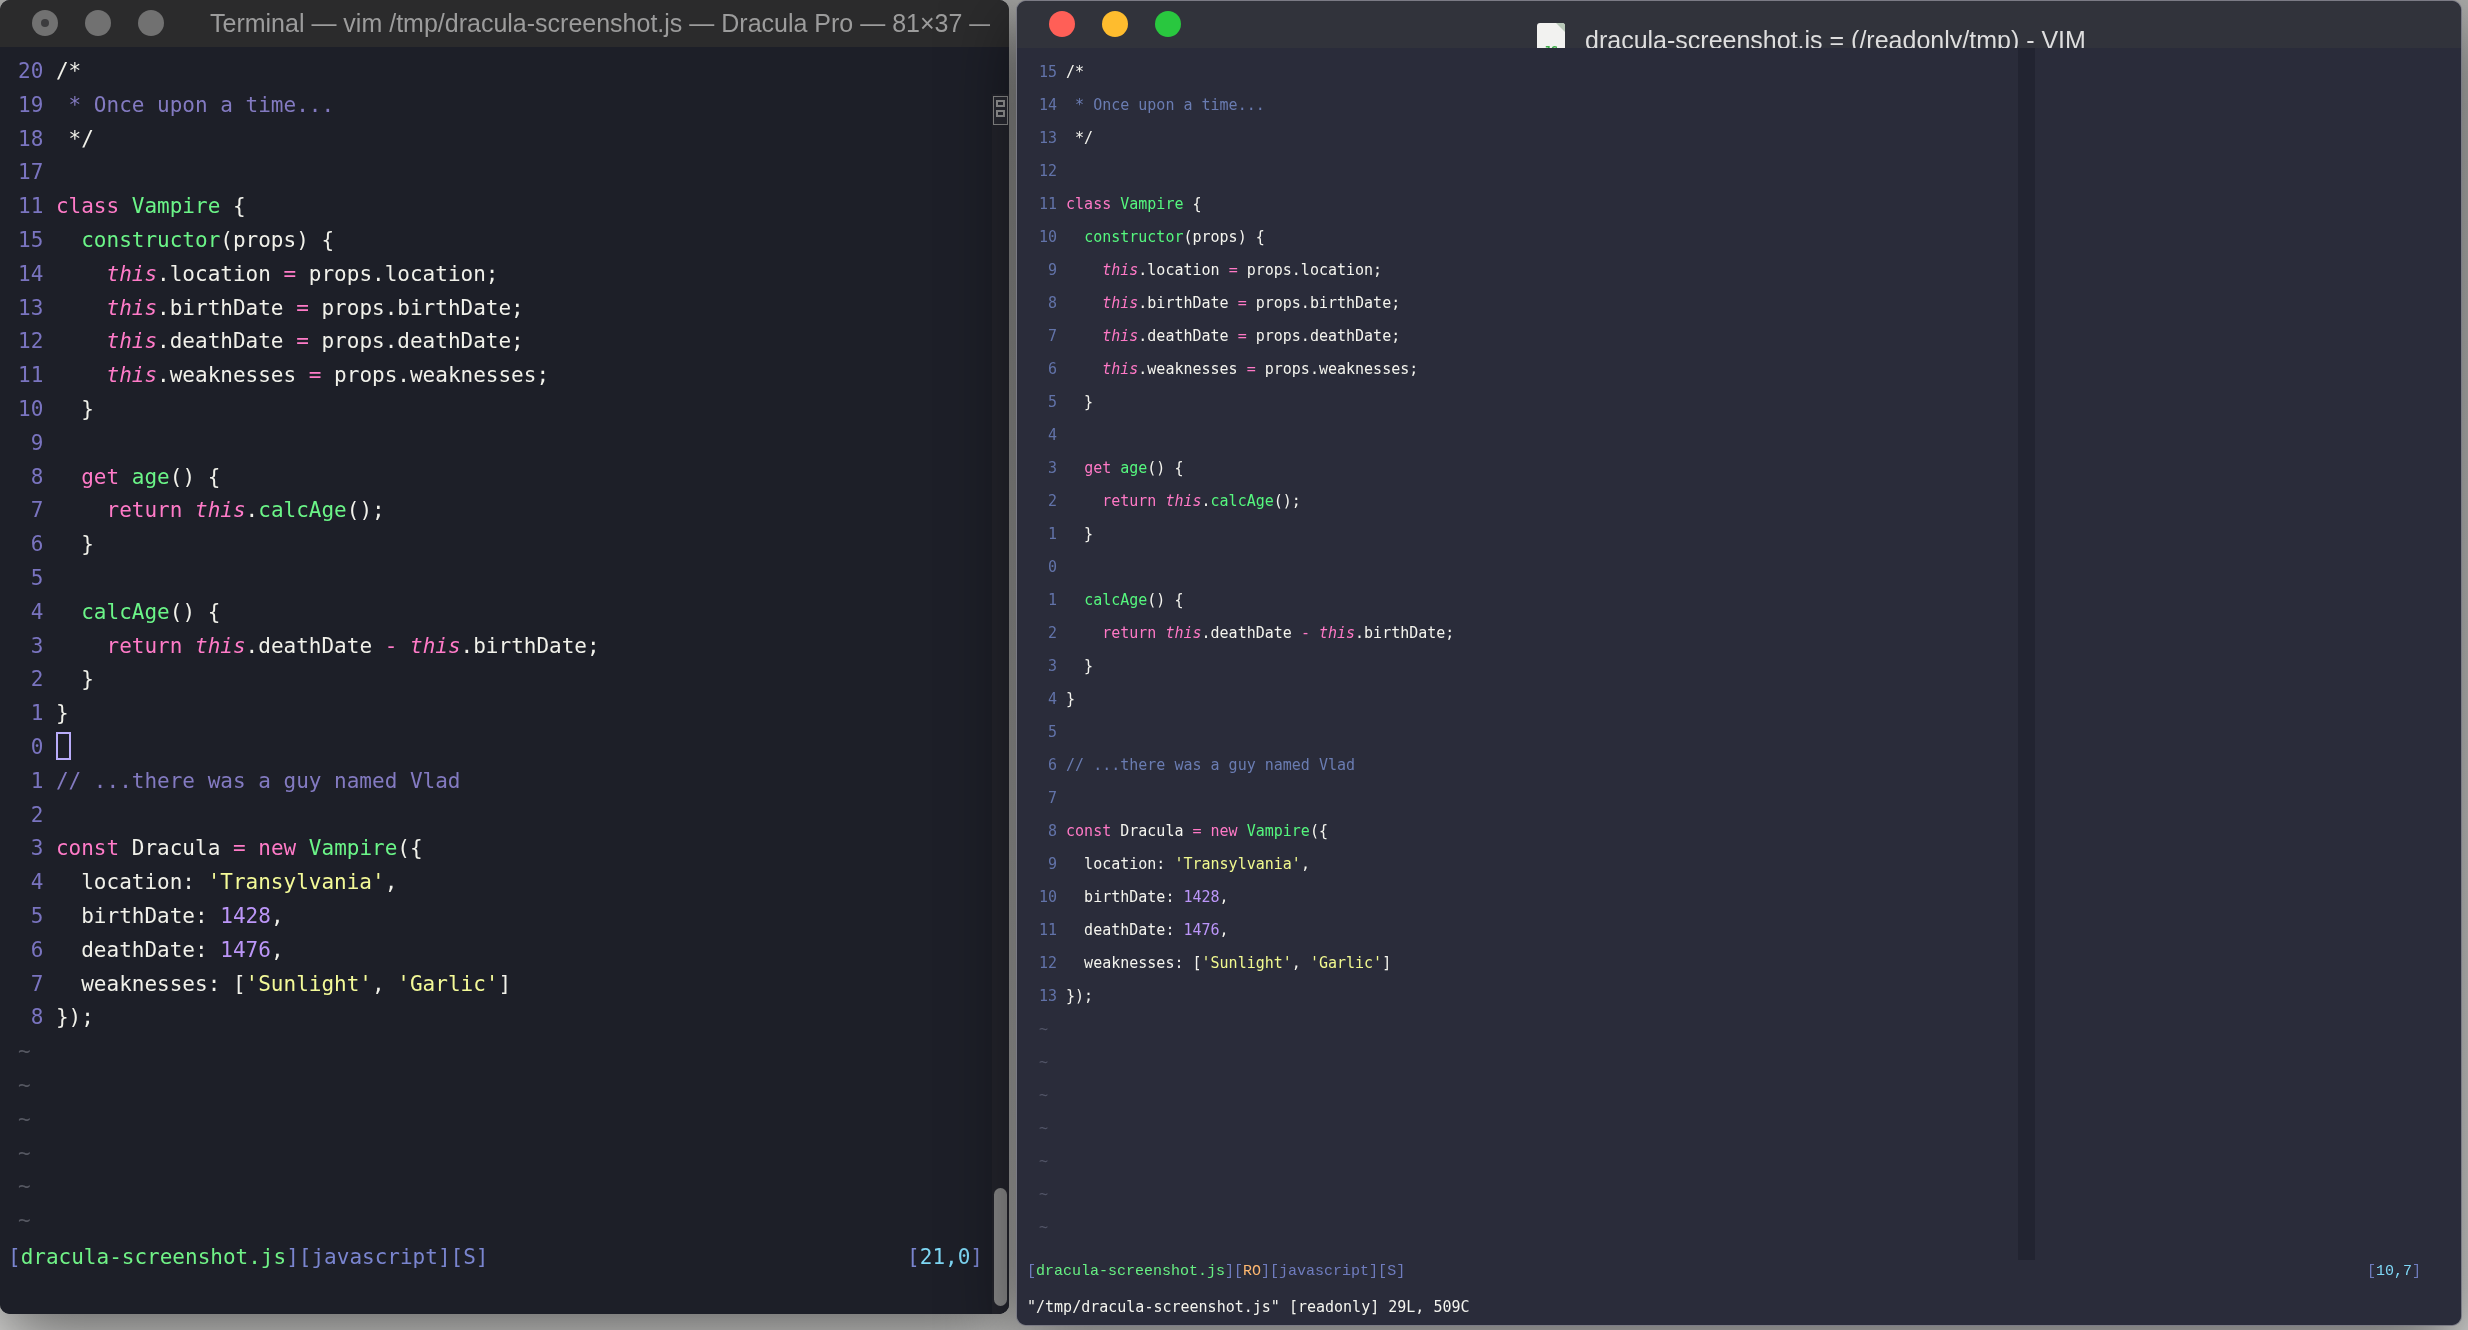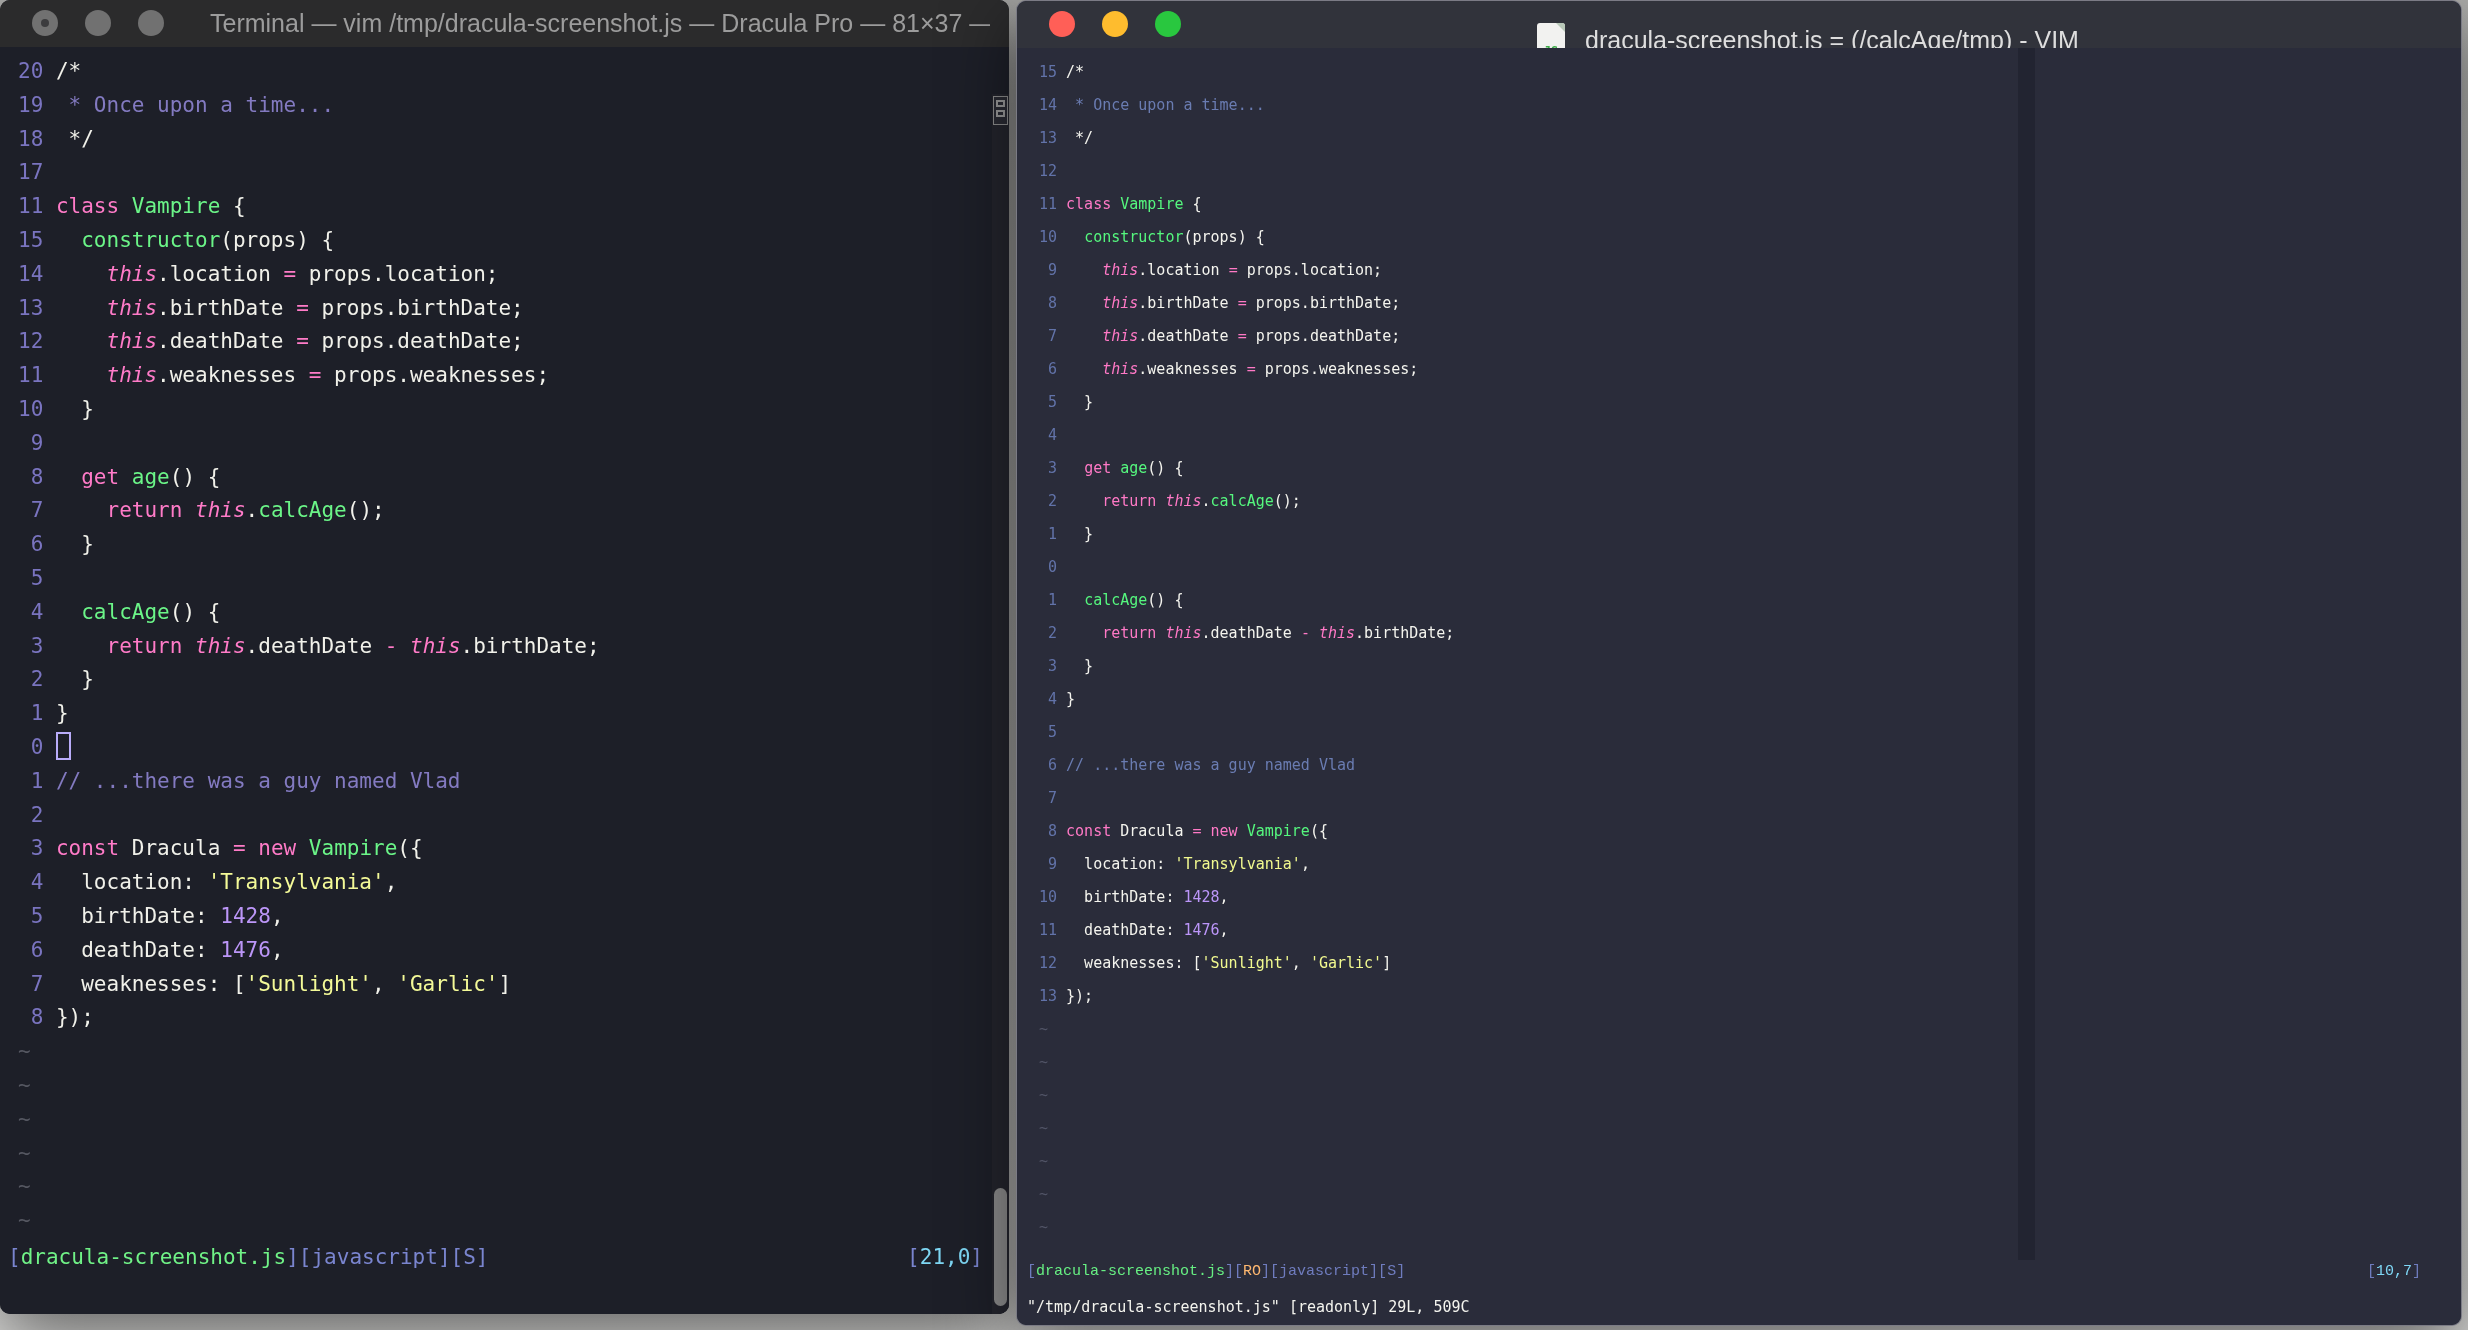--- a/index.html
+++ b/index.html
@@ -146,21 +146,21 @@
     <div class="titlebar">
       <div class="lights">
         <div class="light red"></div>
         <div class="light yellow"></div>
         <div class="light green"></div>
       </div>
       <div class="titlegroup">
         <div class="jsicon">
           <span class="js">JS</span>
         </div>
-        <div class="titletext">dracula-screenshot.js = (/calcAge/tmp) - VIM</div>
+        <div class="titletext">dracula-screenshot.js = (/readonly/tmp) - VIM</div>
       </div>
     </div>
     <div class="content">
       <div class="colorcol"></div>
       <div class="code" id="rw-code">
           <div class="row"><span class="ln">15</span><span class="tok fg">/*</span></div>
           <div class="row"><span class="ln">14</span><span class="tok cm"> * Once upon a time...</span></div>
           <div class="row"><span class="ln">13</span><span class="tok fg"> */</span></div>
           <div class="row"><span class="ln">12</span></div>
           <div class="row"><span class="ln">11</span><span class="tok pk">class</span><span class="tok fg"> </span><span class="tok gr">Vampire</span><span class="tok fg"> {</span></div>

